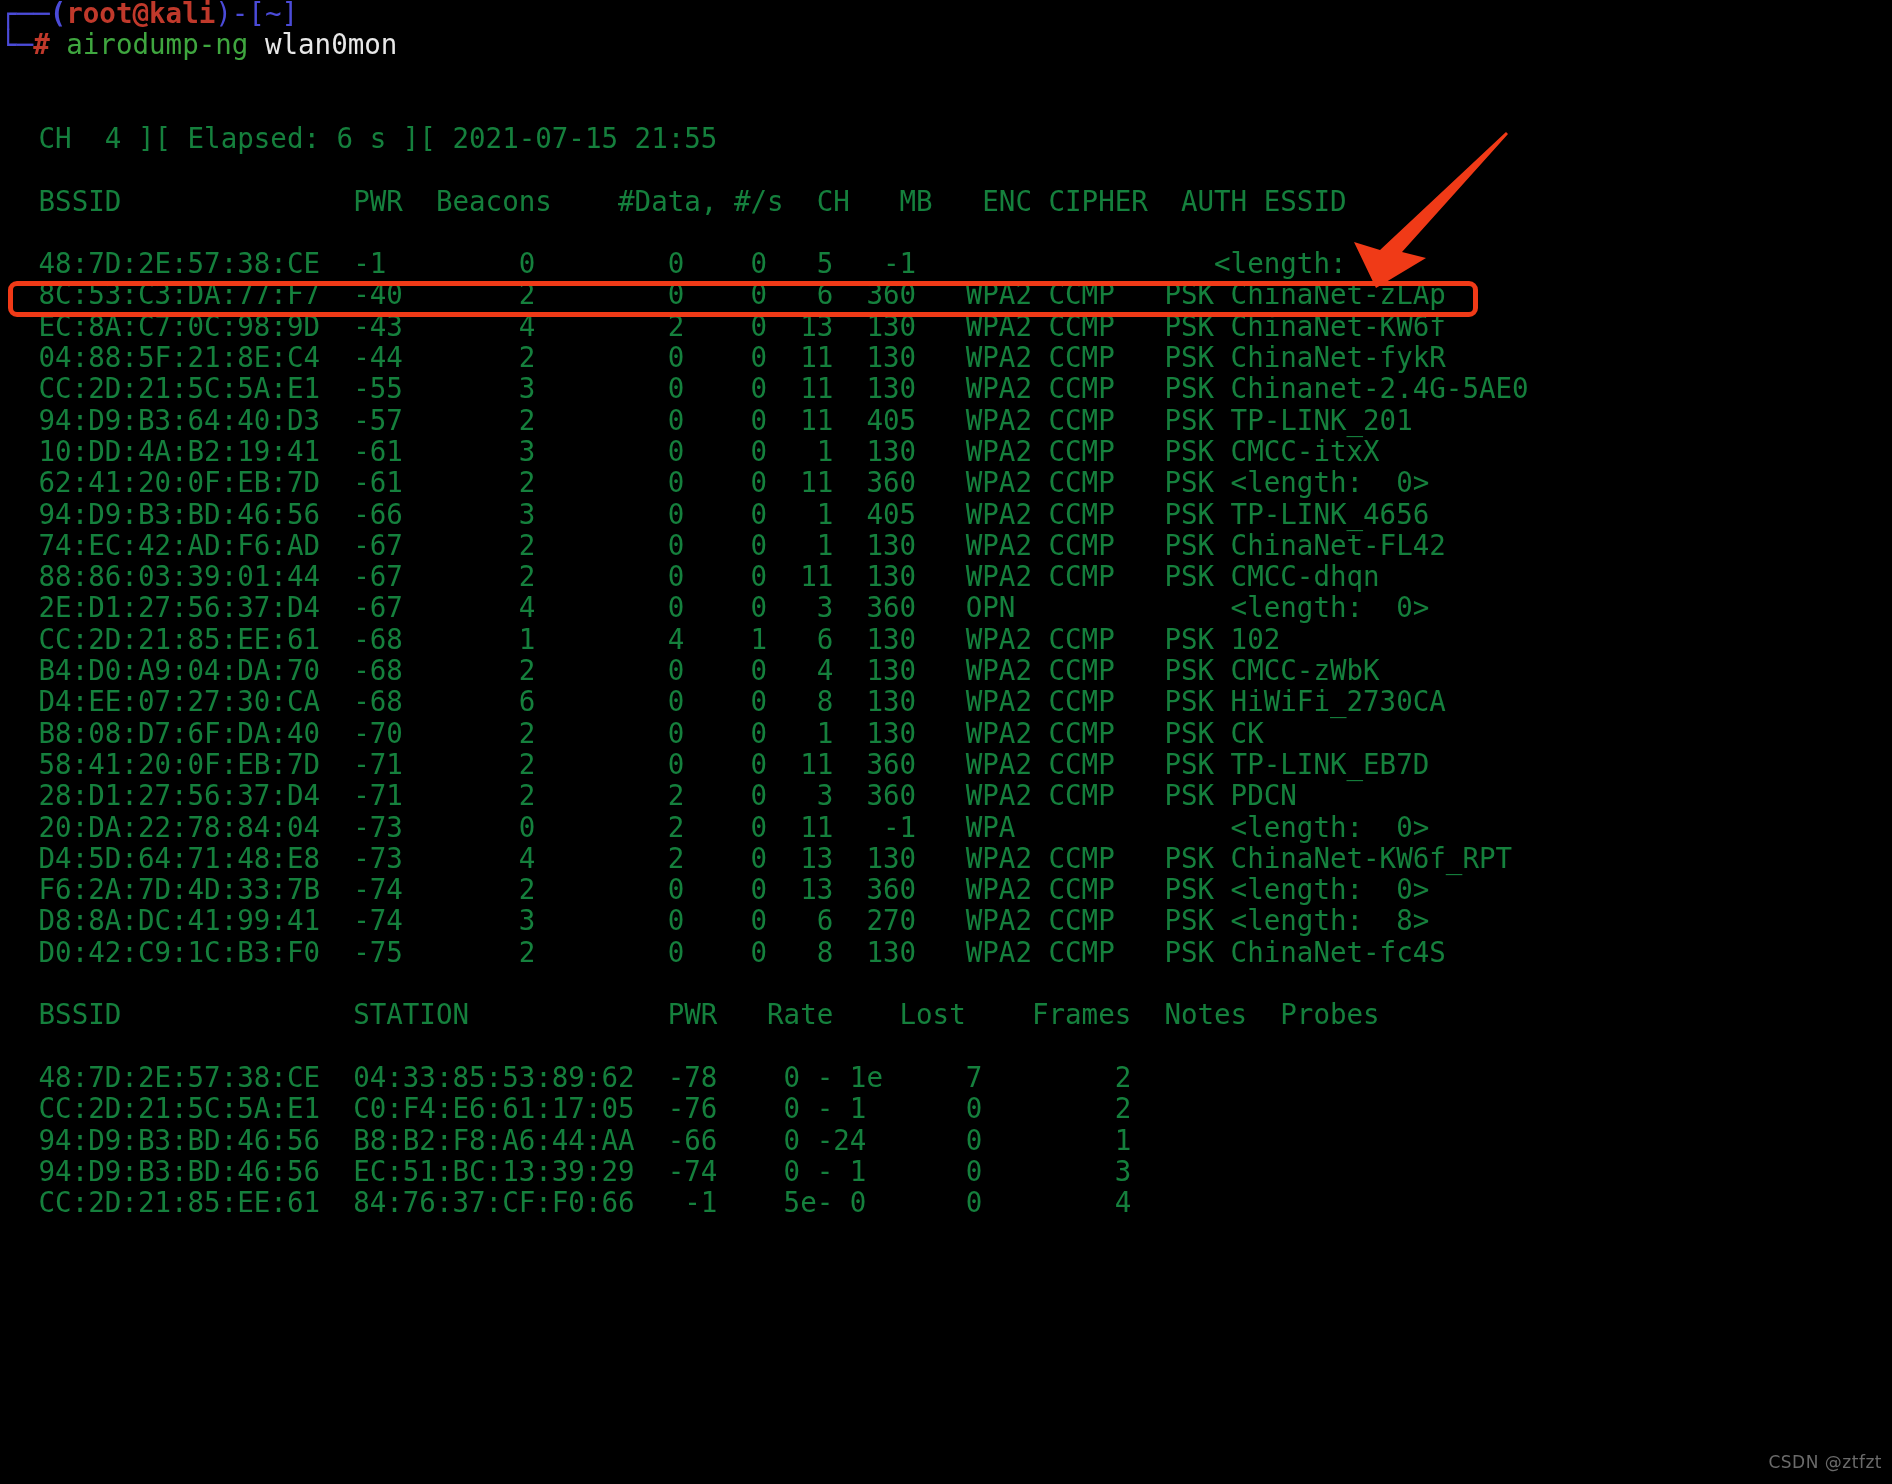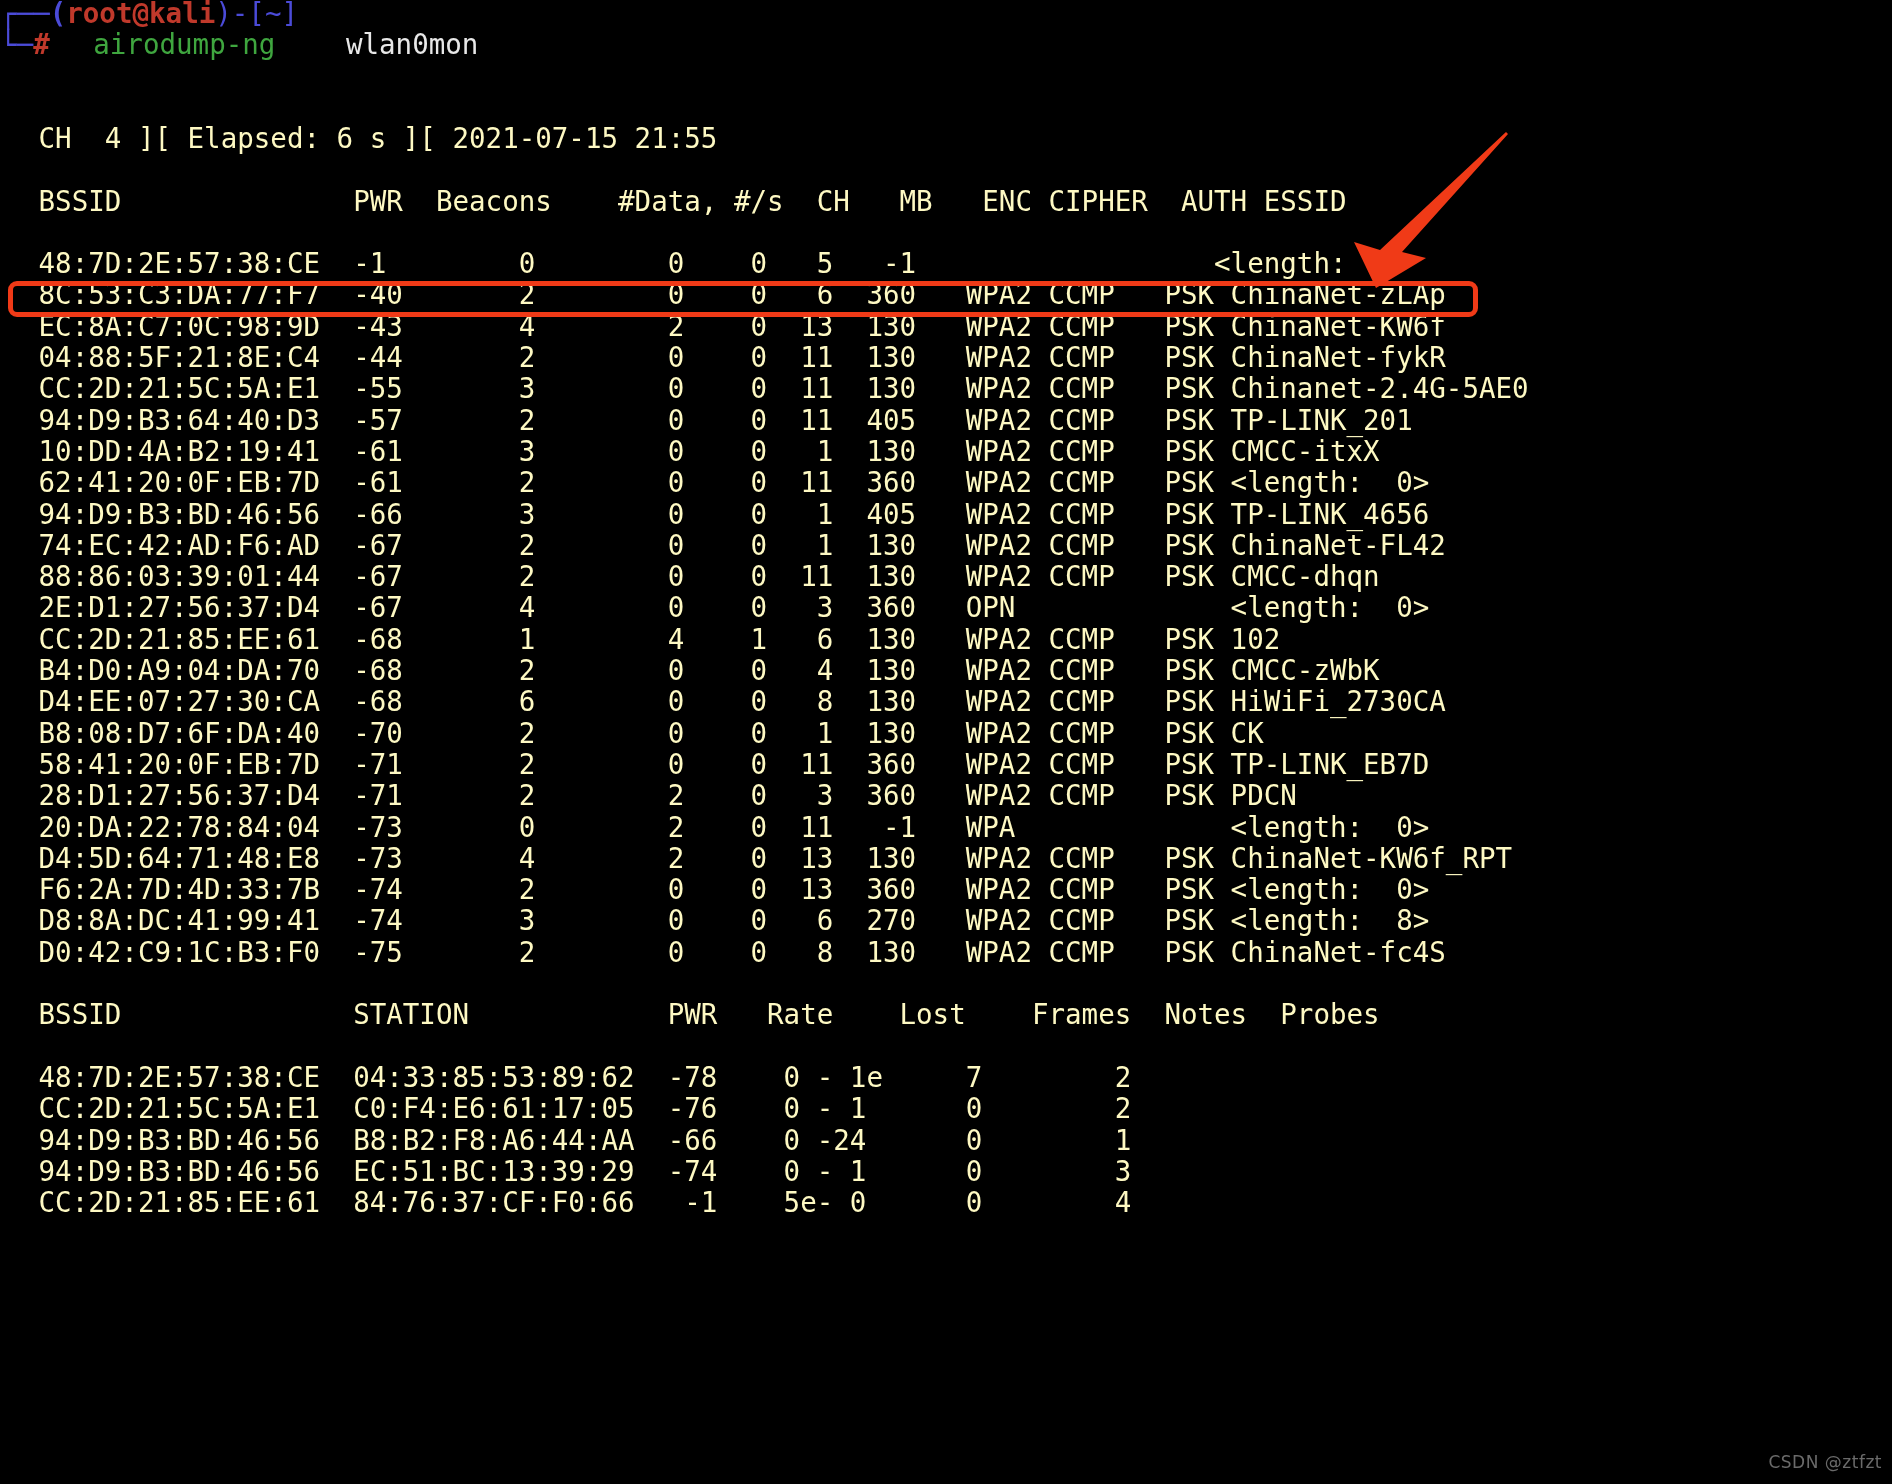--- a/index.html
+++ b/index.html
@@ -38,27 +38,27 @@
   .prompt-block {
     position: absolute;
     left: 0px;
     top: -2px;
   }
   .p-brk { color: #4b4bd8; font-weight: bold; }
   .p-paren { color: #4b4bd8; }
   .p-user { color: #c0392b; font-weight: bold; }
   .p-hash { color: #c0392b; font-weight: bold; }
   .p-cmd { color: #3fa63f; margin-top: 48px; }
-  .p-arg { color: #e8e8e8; margin-left: 27px; }
+  .p-arg { color: #e8e8e8; }
   .p-tilde { color: #4b4bd8; }
   .screen-body {
     position: absolute;
     left: 22px;
     top: 123px;
-    color: #fef9c3;
+    color: #15803d;
   }
   .blank { height: 31.3px; }
   
   #highlight-box {
     position: absolute;
     left: 8px;
     top: 281px;
     width: 1470px;
     height: 36px;
     border: 5px solid #f03a17;

